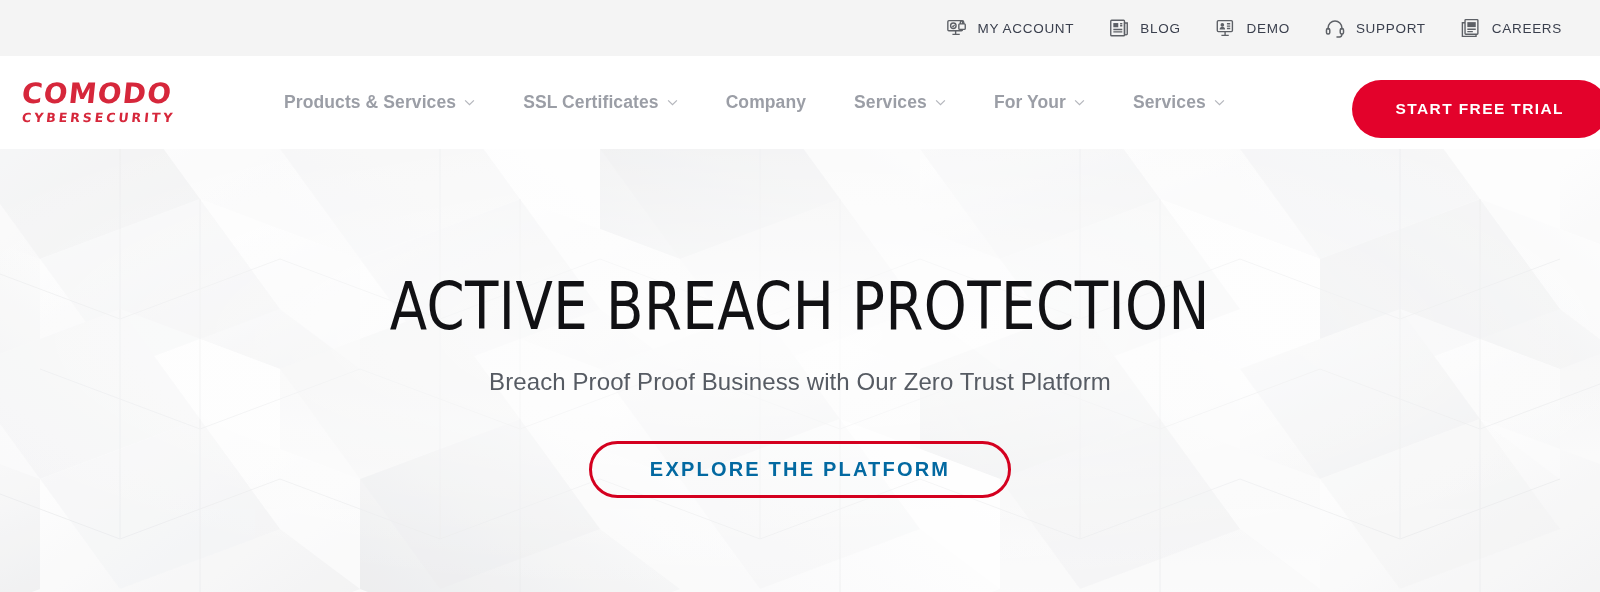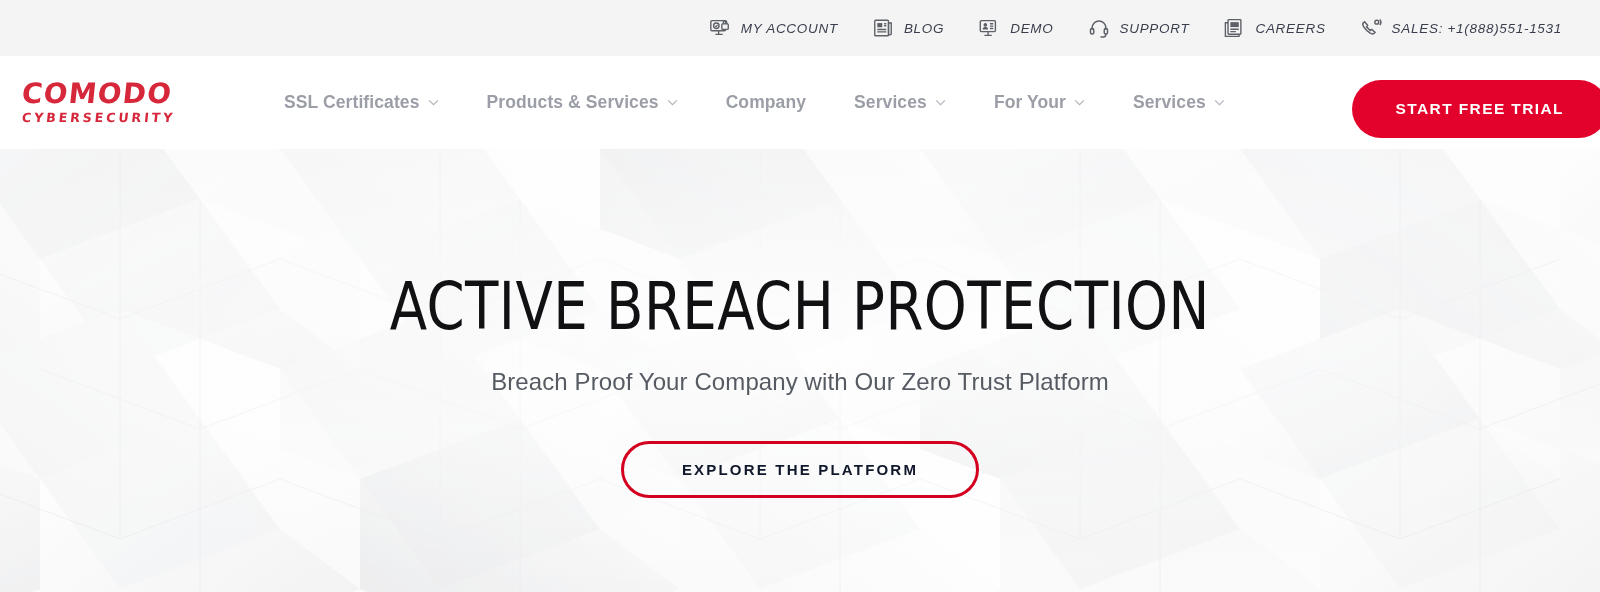--- a/index.html
+++ b/index.html
@@ -18,21 +18,20 @@
   }
 
   
   .topbar {
     height: 56px;
     background: #f4f4f4;
     display: flex;
     align-items: center;
     justify-content: flex-end;
     padding-right: 38px;
-    font-style: italic;
   }
 
   .topbar-list {
     display: flex;
     align-items: center;
     gap: 34px;
   }
 
   .topbar-item {
     display: flex;
@@ -201,22 +200,22 @@
     white-space: nowrap;
   }
 
   .explore-btn {
     margin-top: 45px;
     height: 57px;
     padding: 0 58px;
     background: transparent;
     border: 3px solid #d4001f;
     border-radius: 29px;
-    color: #0f172a;
-    font-size: 15px;
+    color: #0369a1;
+    font-size: 20px;
     font-weight: bold;
     letter-spacing: 2.2px;
     font-family: "Liberation Sans", sans-serif;
     text-transform: uppercase;
     cursor: pointer;
     display: flex;
     align-items: center;
     justify-content: center;
   }
 </style>
@@ -282,54 +281,44 @@
         <svg viewBox="0 0 24 24" fill="none" stroke="currentColor" stroke-width="1.5">
           <rect x="5.5" y="2.8" width="14" height="16" rx="0.8"></rect>
           <path d="M5.5 6.3H2.6v14.9h14.9v-2.4"></path>
           <rect x="8" y="5.6" width="9.2" height="5.4" fill="currentColor" stroke="none"></rect>
           <path d="M8 13.4h9.2M8 16h6"></path>
         </svg>
       </span>
       <span class="tb-label">CAREERS</span>
     </a>
 
-    <a class="topbar-item">
-      <span class="tb-icon">
-        <svg viewBox="0 0 24 24" fill="none" stroke="currentColor" stroke-width="1.6">
-          <path d="M3.6 6.4c-.9.9-.7 2.5.5 4.4a24 24 0 006.6 6.6c1.9 1.2 3.5 1.4 4.4.5l1.3-1.3-3.6-3-1.6 1.2-4.1-4.1L8.3 9 5.1 5.3z"></path>
-          <circle cx="18.3" cy="5.6" r="2.1"></circle>
-          <path d="M21.6 2.6a5 5 0 010 6.2"></path>
-        </svg>
-      </span>
-      <span class="tb-label">SALES: +1(888)551-1531</span>
-    </a>
 
   </div>
 </div>
 
 <div class="navbar">
 
   <a class="logo">
     <span class="logo-main">COMODO</span>
     <span class="logo-sub">CYBERSECURITY</span>
   </a>
 
   <nav class="mainnav">
 
     <a class="nav-item">
-      <span class="nav-label">SSL Certificates</span>
+      <span class="nav-label">Products &amp; Services</span>
       <span class="chev">
         <svg viewBox="0 0 12 8" fill="none" stroke="currentColor" stroke-width="1.4">
             <path d="M1 1.6L6 6.4l5-4.8"></path>
           </svg>
       </span>
     </a>
 
     <a class="nav-item">
-      <span class="nav-label">Products &amp; Services</span>
+      <span class="nav-label">SSL Certificates</span>
       <span class="chev">
         <svg viewBox="0 0 12 8" fill="none" stroke="currentColor" stroke-width="1.4">
             <path d="M1 1.6L6 6.4l5-4.8"></path>
           </svg>
       </span>
     </a>
 
     <a class="nav-item">
       <span class="nav-label">Company</span>
     </a>
@@ -484,16 +473,16 @@
     <rect width="1600" height="443" fill="#ffffff" opacity="0.26"></rect>
     <radialGradient id="wash" cx="0.49" cy="0.42" r="0.6">
       <stop offset="0" stop-color="#ffffff" stop-opacity="0.78"></stop>
       <stop offset="1" stop-color="#ffffff" stop-opacity="0"></stop>
     </radialGradient>
     <rect width="1600" height="443" fill="url(#wash)"></rect>
   </svg>
 
   <div class="hero-content">
     <h1 class="hero-title">ACTIVE BREACH PROTECTION</h1>
-    <p class="hero-sub">Breach Proof Your Company with Our Zero Trust Platform</p>
+    <p class="hero-sub">Breach Proof Proof Business with Our Zero Trust Platform</p>
     <button class="explore-btn">EXPLORE THE PLATFORM</button>
   </div>
 </div>
 
 </body></html>

